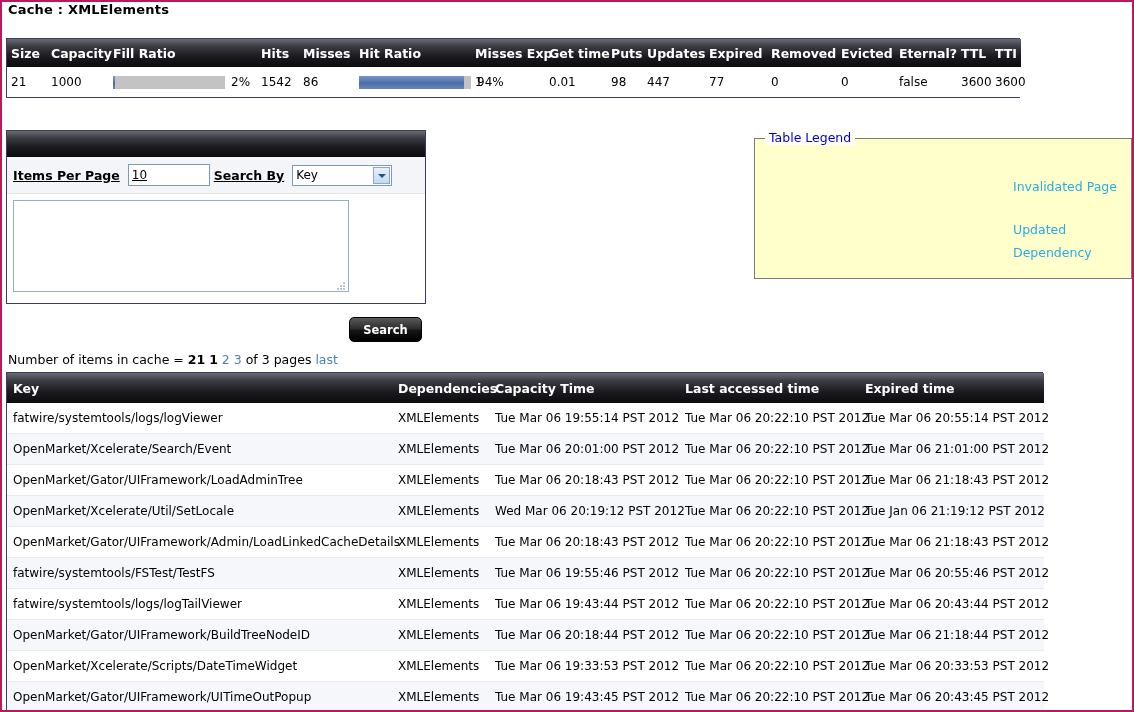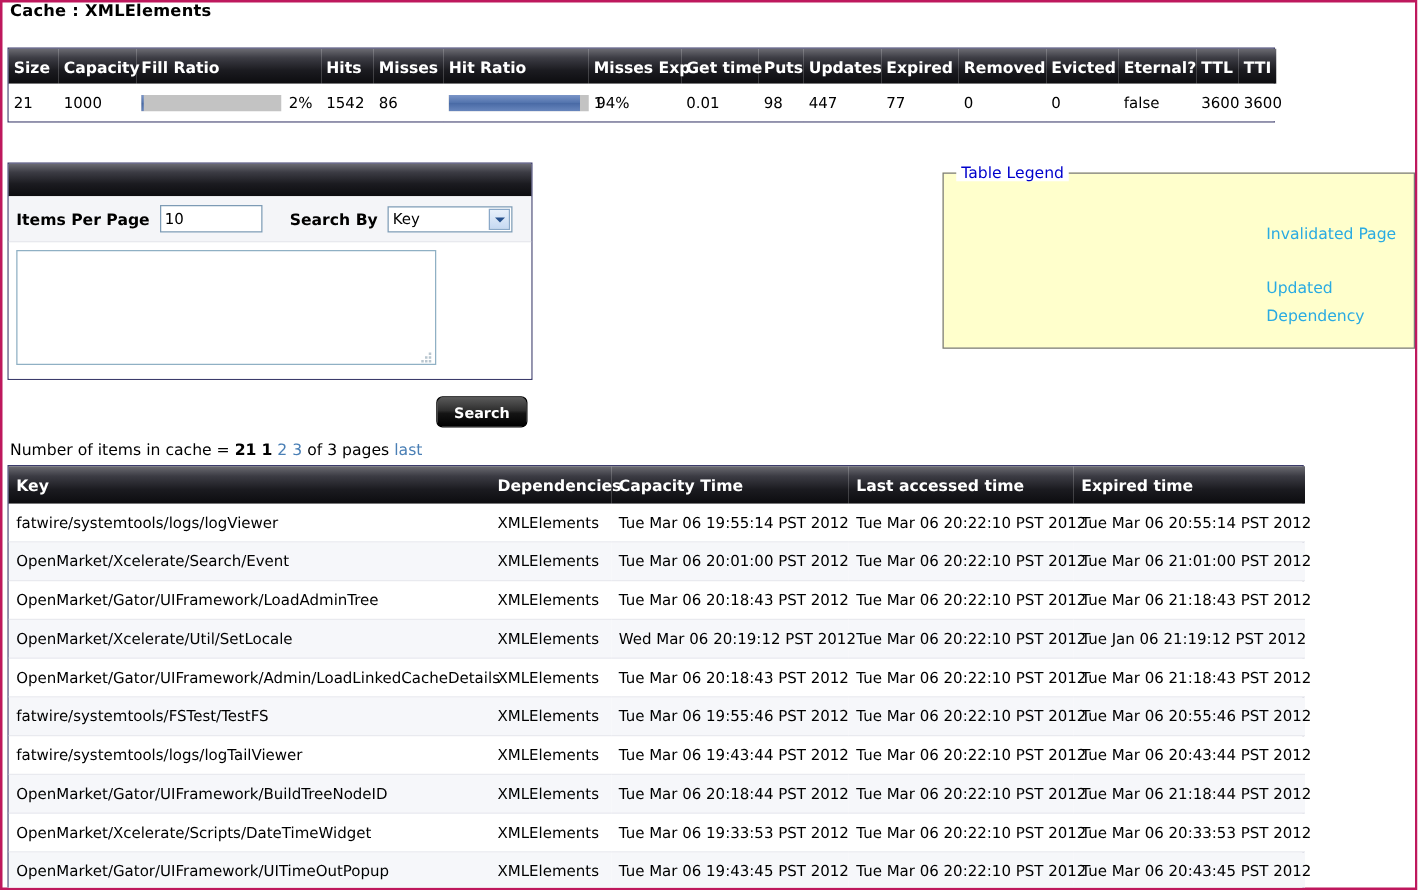--- a/index.html
+++ b/index.html
@@ -108,20 +108,21 @@
   .search-panel-head {
     height: 26px;
   }
   .search-row {
     display: flex;
     align-items: center;
     height: 36px;
     padding: 0 0 0 6px;
     background: #f4f5f8;
     border-bottom: 1px solid #e3e5ea;
+    text-decoration: underline;
   }
   .lbl {
     font-weight: bold;
     font-size: 12.5px;
     color: #000;
     margin-right: 8px;
   }
   input.ipp {
     width: 74px;
     height: 18px;
@@ -403,21 +404,21 @@
         </tr>
       </tbody>
     </table>
   </div>
 
   <div class="search-panel">
     <div class="search-panel-head dark-head"></div>
     <div class="search-row">
       <span class="lbl">Items Per Page</span>
       <input class="ipp" type="text" value="10" style="">
-      <span class="lbl" style="margin-left:22px;">Search By</span>
+      <span class="lbl" style="margin-left:4px;">Search By</span>
       <span class="select-wrap">
         <select class="searchby">
           <option>Key</option>
         </select>
         <span class="select-arrow"></span>
       </span>
     </div>
     <div class="ta-row">
       <div style="position:relative;display:inline-block;">
         <textarea class="searchbox" placeholder="" style=""></textarea>

